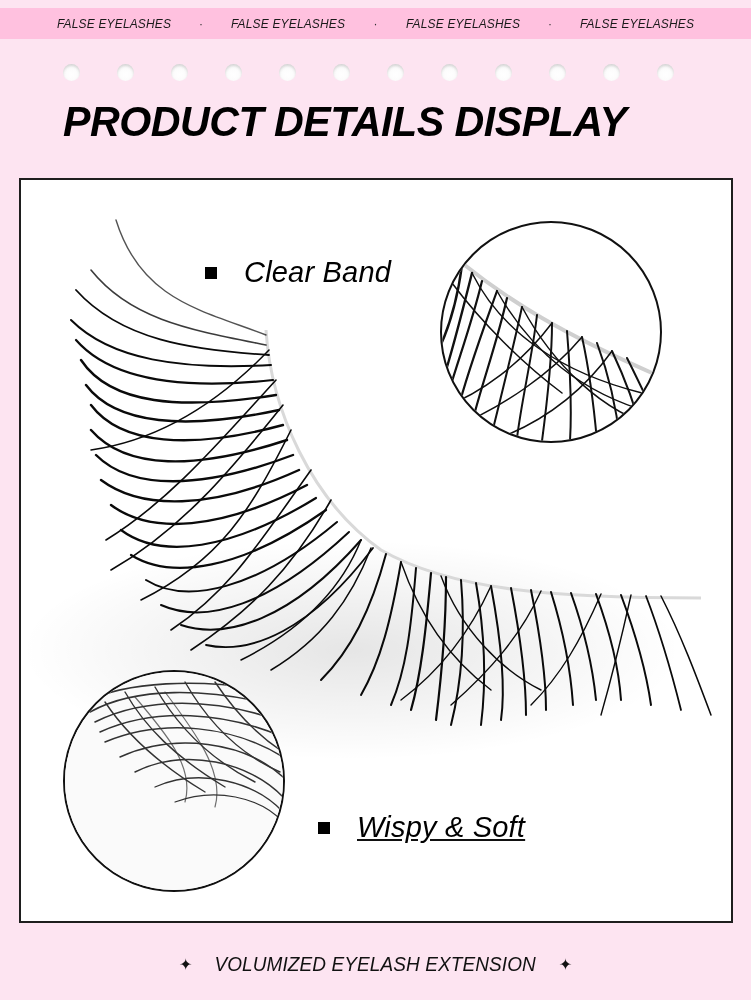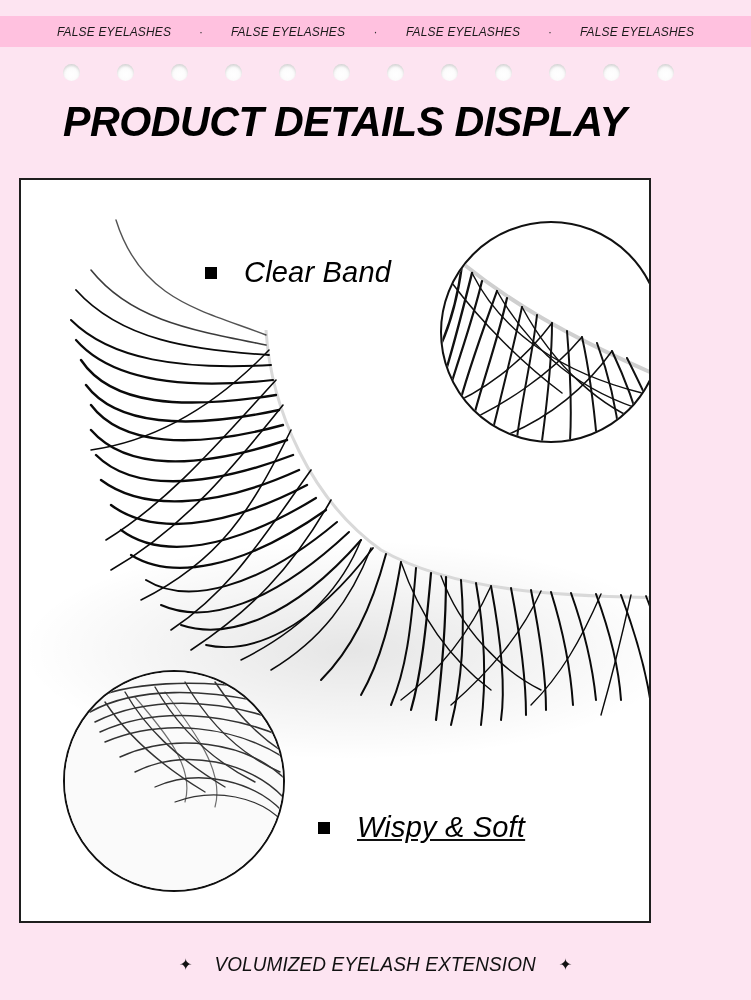--- a/index.html
+++ b/index.html
@@ -4,21 +4,21 @@
   <style>
     * { box-sizing: border-box; margin: 0; padding: 0; }
     html, body { width: 751px; height: 1000px; overflow: hidden; }
     body {
       position: relative;
       background: #fde4f1;
       font-family: "Liberation Sans", sans-serif;
       color: #111;
     }
     .top-strip {
-      position: absolute; left: 0; top: 16px; width: 751px; height: 31px;
+      position: absolute; left: 0; top: 8px; width: 751px; height: 31px;
       background: #ffc1df;
       display: flex; align-items: center; justify-content: space-around;
       padding: 0 40px 0 40px;
     }
     .top-strip .strip-text {
       font-style: italic; font-size: 13px; letter-spacing: 0.2px; color: #1a1a1a;
       transform: scaleX(0.92);
     }
     .top-strip .strip-sep { font-size: 12px; color: #333; }
     .dots {
@@ -30,21 +30,21 @@
       box-shadow: inset 0 2px 3px rgba(0,0,0,0.12);
     }
     .page-title {
       position: absolute; left: 63px; top: 98px;
       font-size: 42px; font-weight: 900; font-style: italic; color: #000;
       letter-spacing: -0.5px;
       transform: scaleX(0.98); transform-origin: left;
       font-family: "Liberation Sans", sans-serif;
     }
     .frame {
-      position: absolute; left: 19px; top: 178px; width: 632px; height: 745px;
+      position: absolute; left: 19px; top: 178px; width: 714px; height: 745px;
       background: #ffffff;
       border: 2px solid #1e1e1e;
       overflow: hidden;
     }
     .lash-svg { position: absolute; left: 0; top: 0; }
     .callout {
       position: absolute; display: flex; align-items: center;
     }
     .callout .bullet {
       width: 12px; height: 12px; background: #000; margin-right: 27px;

